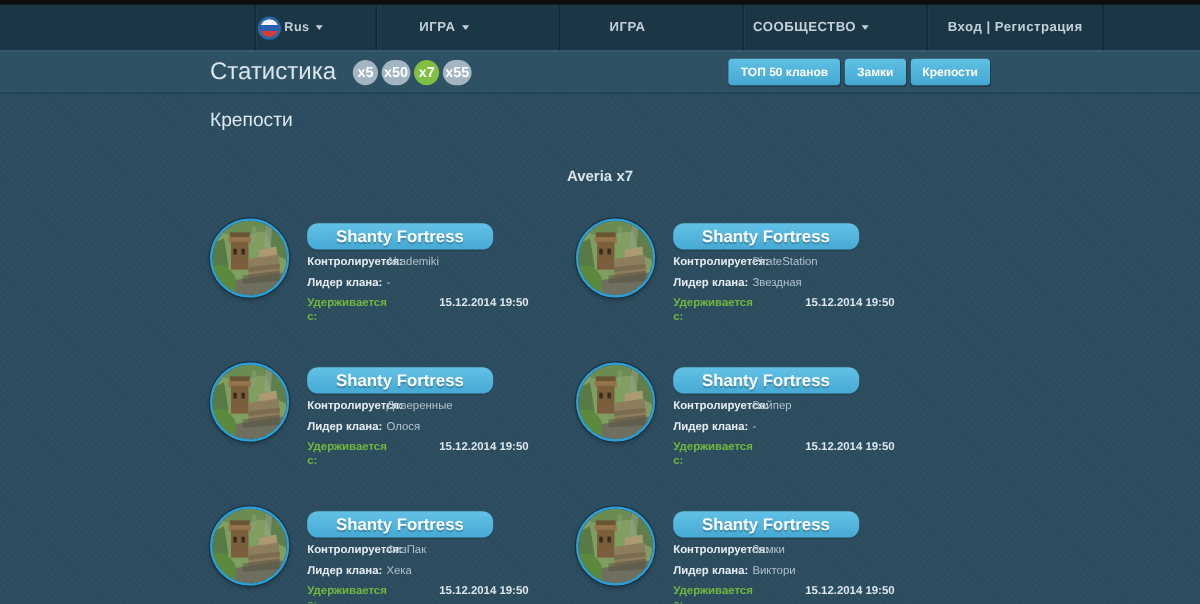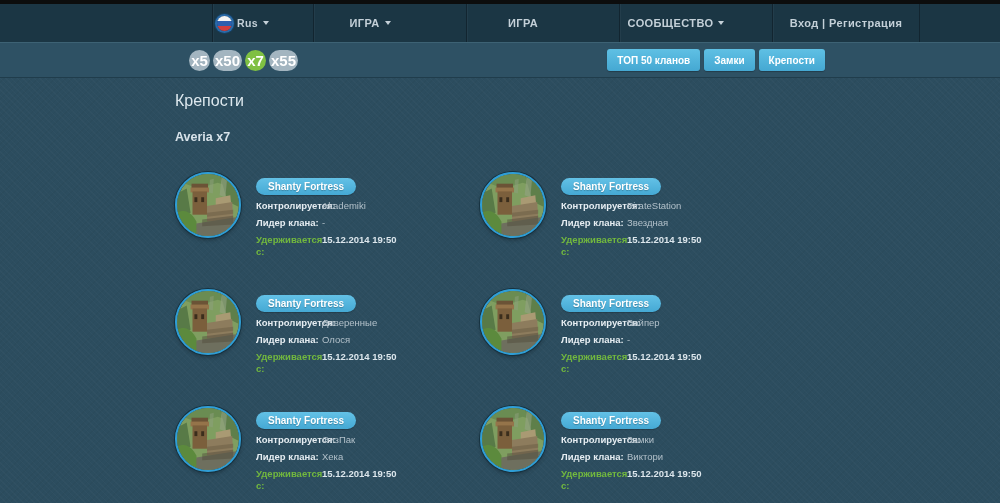--- a/index.html
+++ b/index.html
@@ -30,45 +30,45 @@
     box-shadow:0 0 0 2px #2a6aa8, 0 0 0 3px #17405e;}
   .chev{display:inline-block;width:0;height:0;margin-left:5px;
     border-left:3.5px solid transparent;border-right:3.5px solid transparent;
     border-top:4px solid #c4d0d8;}
   
   .strip{height:34px;background:#2e5164;border-top:1px solid #3d6274;border-bottom:1px solid #203d4c;}
   .strip-inner{width:650px;height:100%;margin:0 auto;display:flex;align-items:center;}
   .strip-title{font-size:20px;font-weight:300;color:#dbe6ec;}
   .rate-badges{display:flex;gap:3px;margin-left:14px;}
   .rate-badge{min-width:21px;height:21px;padding:0 2px;border-radius:11px;background:#a3b5c0;
-    color:#fff;font-size:15px;font-weight:bold;display:flex;align-items:center;justify-content:center;
+    color:#fff;font-size:12px;font-weight:bold;display:flex;align-items:center;justify-content:center;
     box-sizing:border-box;cursor:pointer;}
   .rate-badge.active{background:#7fc043;}
   .strip-buttons{margin-left:auto;display:flex;gap:4px;}
   .strip-btn{height:22px;padding:0 10px;border:0;border-radius:3px;cursor:pointer;
     background:linear-gradient(#5fc0e4,#45a8d2);color:#fff;font-size:10px;font-weight:bold;
     font-family:"Liberation Sans",sans-serif;box-shadow:0 1px 1px rgba(0,0,0,.25);}
   
   .main{width:650px;margin:0 auto;}
   .page-heading{font-size:16px;font-weight:400;color:#dde8ee;margin:14px 0 0;}
-  .server-name{font-size:12.5px;font-weight:bold;color:#d8e3ea;margin-top:20px;}
+  .server-name{font-size:12.5px;font-weight:bold;color:#d8e3ea;margin-top:30px;text-align:center;}
   .cards{display:grid;grid-template-columns:305px 1fr;row-gap:31px;margin-top:28px;}
   .card{display:flex;}
   .avatar{width:62px;height:62px;border-radius:50%;border:2px solid #2f9ed6;overflow:hidden;
     box-shadow:0 0 0 1px #16313f, 0 2px 4px rgba(0,0,0,.3);flex:0 0 auto;}
   .avatar svg{display:block;width:62px;height:62px;border-radius:50%;}
   .card-info{margin-left:15px;padding-top:4px;}
   .fort-badge{display:inline-block;background:linear-gradient(#63c1e6,#45a9d4);color:#fff;
-    font-size:10px;font-weight:bold;padding:3px 12px;border-radius:9px;cursor:pointer;
+    font-size:14px;font-weight:bold;padding:3px 24px;border-radius:9px;cursor:pointer;
     text-shadow:0 1px 1px rgba(0,0,0,.25);box-shadow:0 1px 1px rgba(0,0,0,.2);}
   .row{display:flex;font-size:9.5px;margin-top:5px;line-height:12px;}
   .row .lbl{width:66px;font-weight:bold;color:#e6edf2;flex:0 0 auto;}
   .row .val{color:#b3c1ca;}
   .row.held .lbl{color:#72b83e;}
-  .row.held .val{font-weight:bold;color:#dce6ec;}
+  .row.held .val{font-weight:bold;color:#dce6ec;margin-left:44px;}
 </style>
 </head>
 <body class="texture">
 
 <svg width="0" height="0" style="position:absolute" aria-hidden="true">
   <defs>
     <symbol id="fortress-scene" viewBox="0 0 64 64" preserveAspectRatio="xMidYMid slice">
       <rect width="64" height="64" fill="#7f9e60"></rect>
       <path d="M0 0 H64 V16 L42 9 L22 15 L0 7 Z" fill="#6a8c52"></path>
       <path d="M44 0 H64 V34 L52 28 Z" fill="#5e7f4a"></path>
@@ -111,20 +111,21 @@
     <span class="chev"></span>
   </div>
   <div class="nav-cell nav-auth">
     <span>Вход | Регистрация</span>
   </div>
   <div class="nav-spacer-right"></div>
 </div>
 
 <div class="strip texture">
   <div class="strip-inner">
+    <span class="strip-title">Статистика</span>
     <span class="rate-badges">
       <span class="rate-badge">x5</span>
       <span class="rate-badge">x50</span>
       <span class="rate-badge active">x7</span>
       <span class="rate-badge">x55</span>
     </span>
     <span class="strip-buttons">
       <button class="strip-btn">ТОП 50 кланов</button>
       <button class="strip-btn">Замки</button>
       <button class="strip-btn">Крепости</button>

